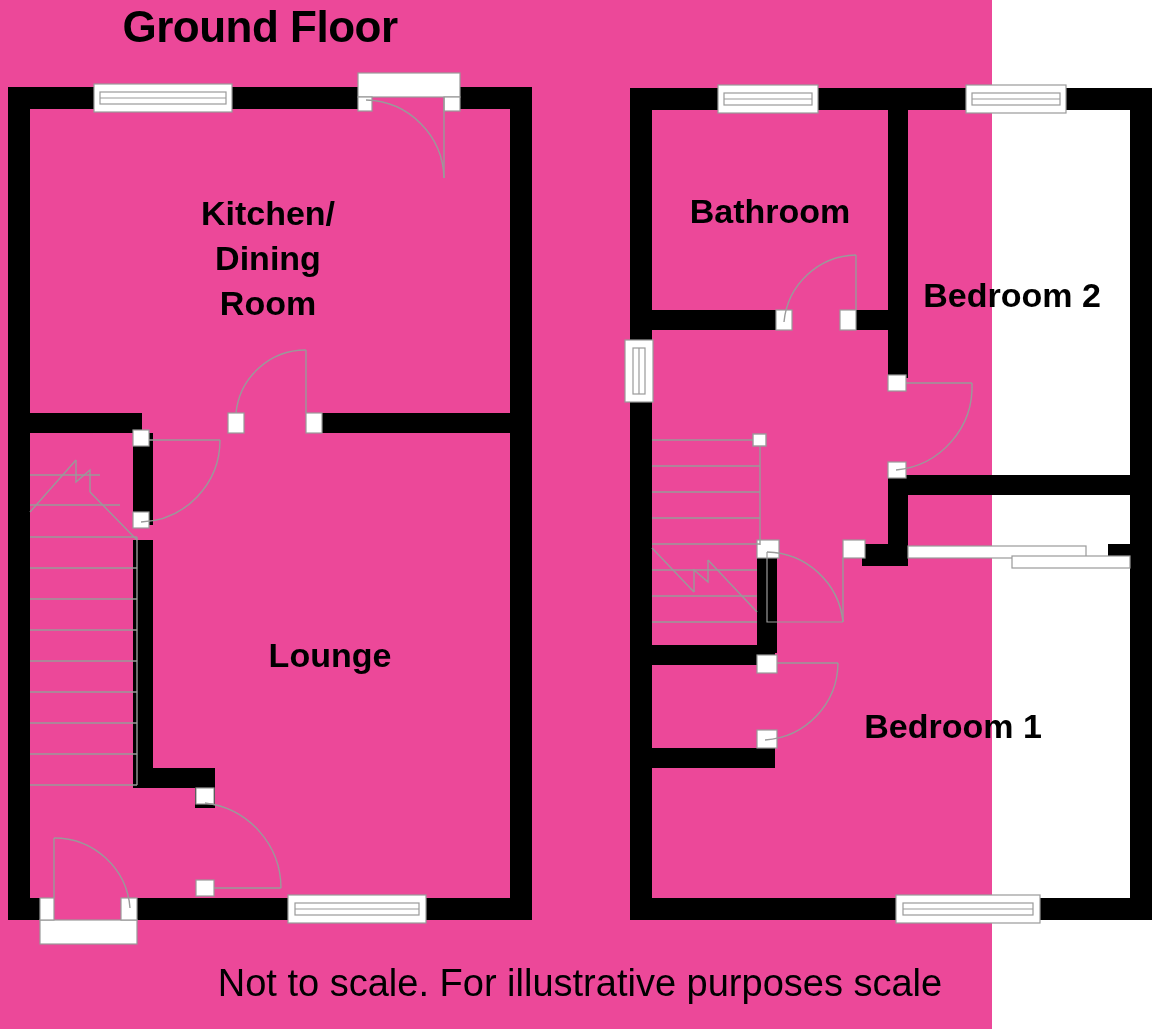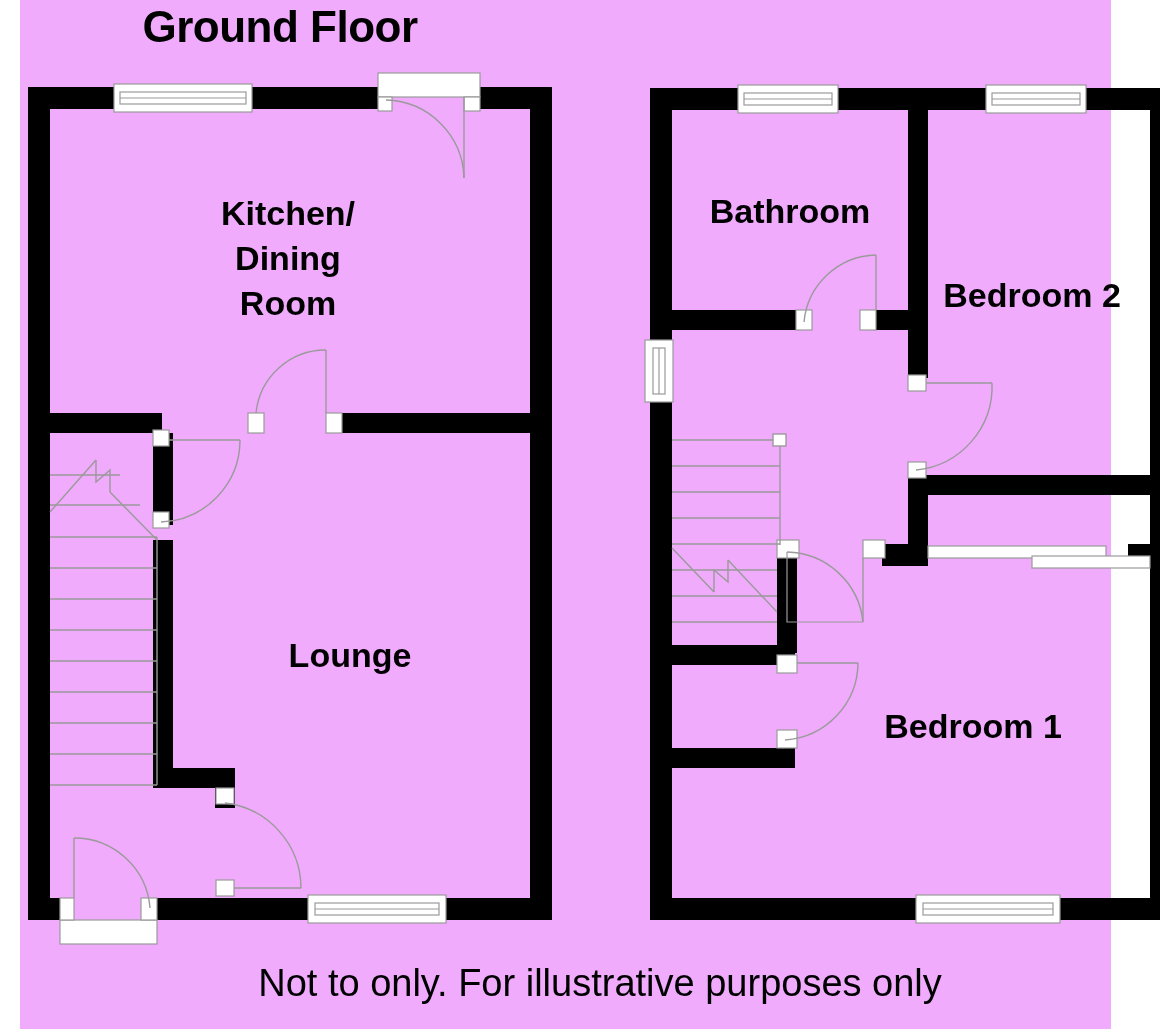--- a/index.html
+++ b/index.html
@@ -8,24 +8,23 @@
     background: #ffffff;
   }
   body {
     width: 1160px;
     height: 1029px;
     font-family: "Liberation Sans", sans-serif;
     overflow: hidden;
   }
   #plan-root {
     position: relative;
-    width: 1091px;
+    width: 992px;
     height: 1029px;
-    background: #f0abfc;
-    margin-left: 20px;
+    background: #ec4899;
   }
   .floor-title {
     position: absolute;
     font-family: "Liberation Sans", sans-serif;
     font-weight: bold;
     font-size: 44px;
     color: #000000;
     letter-spacing: -0.5px;
     white-space: nowrap;
     text-align: center;
@@ -286,14 +285,14 @@
       </g>
 
       <g>
         <text class="room-label" x="770" y="223" text-anchor="middle">Bathroom</text>
         <text class="room-label" x="1012" y="307" text-anchor="middle">Bedroom 2</text>
         <text class="room-label" x="953" y="738" text-anchor="middle">Bedroom 1</text>
       </g>
     </g>
   </svg>
 
-  <div id="footer-note">Not to only. For illustrative purposes only</div>
+  <div id="footer-note">Not to scale. For illustrative purposes scale</div>
 </div>
 
 </body></html>

